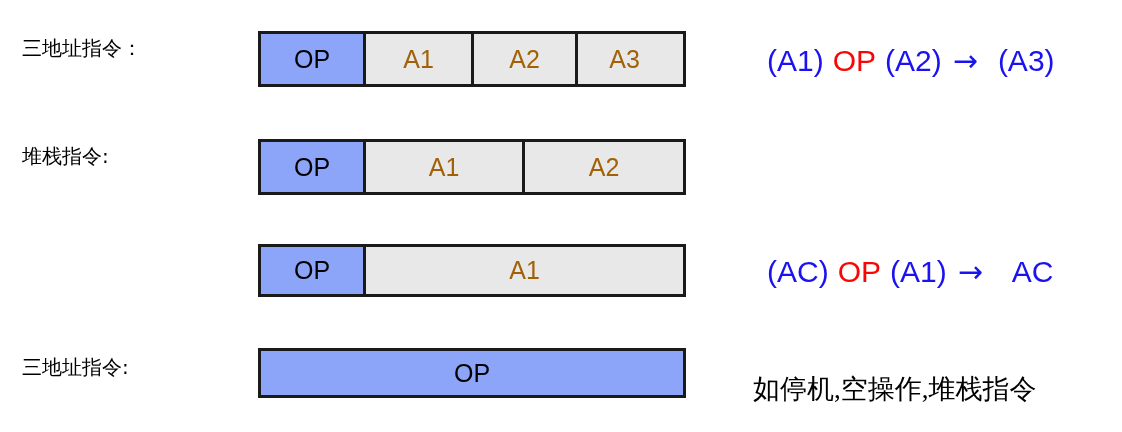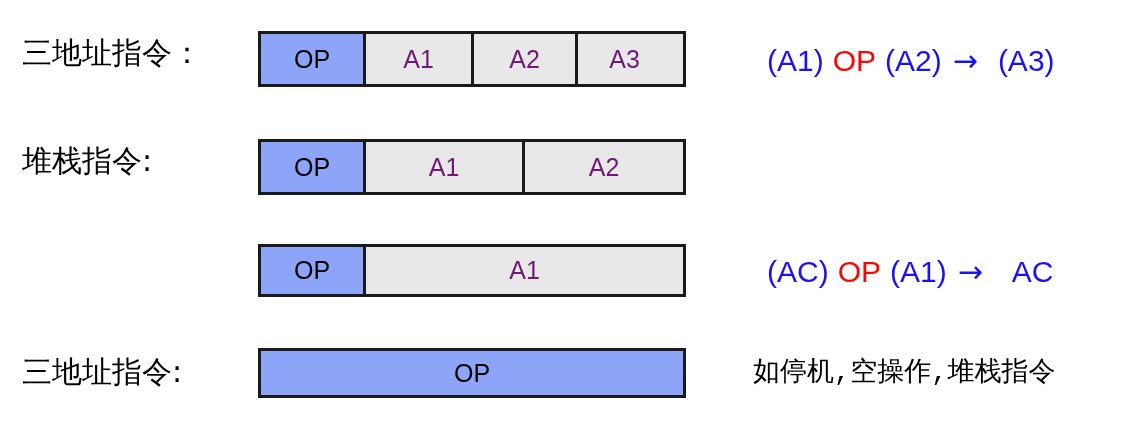--- a/index.html
+++ b/index.html
@@ -21,21 +21,21 @@
   }
   .row {
     position: absolute;
     left: 0;
     width: 1122px;
   }
   .row-label {
     position: absolute;
     left: 22px;
     color: #000000;
-    font-size: 30px;
+    font-size: 20px;
     font-family: "DejaVu Sans", sans-serif;
     font-weight: 400;
     letter-spacing: 0px;
     white-space: nowrap;
     line-height: 1;
   }
   .fmt-box {
     position: absolute;
     display: flex;
     border: 3px solid #1a1a1a;
@@ -55,21 +55,21 @@
   }
   .field:last-child {
     border-right: none;
   }
   .field.op {
     background: #8ca5f8;
     color: #000000;
   }
   .field.addr {
     background: #e8e8e8;
-    color: #701a75;
+    color: #a16207;
   }
   .field.op-full {
     background: #8ca5f8;
     color: #000000;
     border-right: none;
   }
   .expr {
     position: absolute;
     font-size: 30px;
     font-family: "Liberation Sans", sans-serif;
@@ -86,24 +86,25 @@
     font-family: "DejaVu Sans", sans-serif;
     padding: 0 2px;
   }
   .expr .gap {
     display: inline-block;
     width: 9px;
   }
   .note {
     position: absolute;
     font-size: 27px;
-    font-family: Liberation Mono, monospace;
+    font-family: Liberation Serif, serif;
     color: #000000;
     white-space: nowrap;
     line-height: 1;
+    margin-top: 16px;
   }
 </style>
 </head>
 <body>
 
 <div id="diagram">
 
   <div class="row" style="top:0;height:110px;">
     <div class="row-label" style="top:38px;">三地址指令：</div>
     <div class="fmt-box" style="left:258px;top:31px;width:428px;height:56px;">

